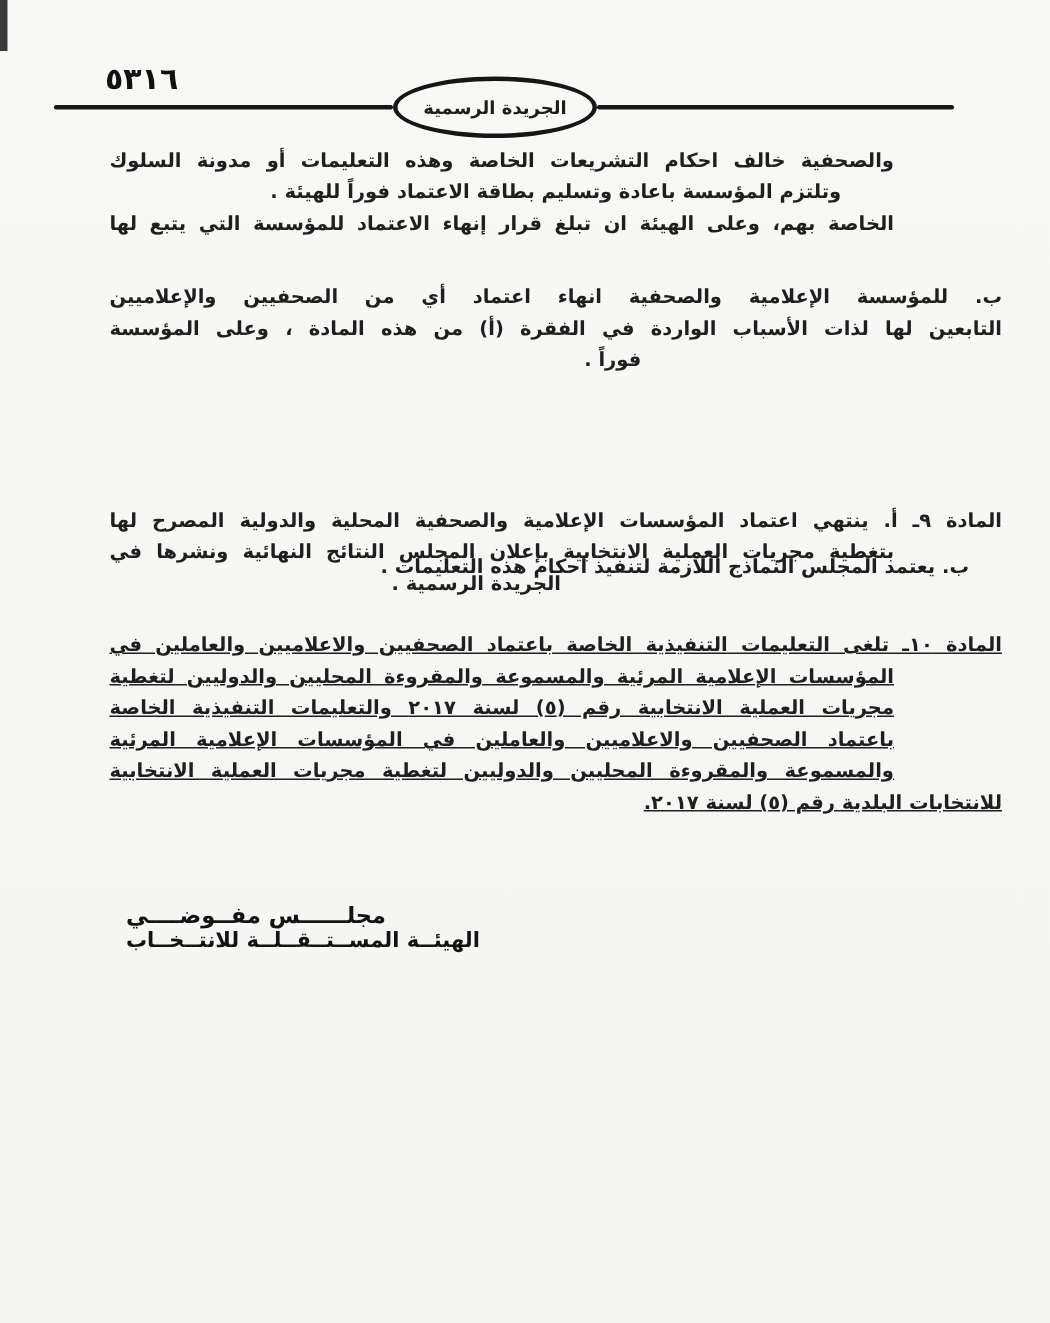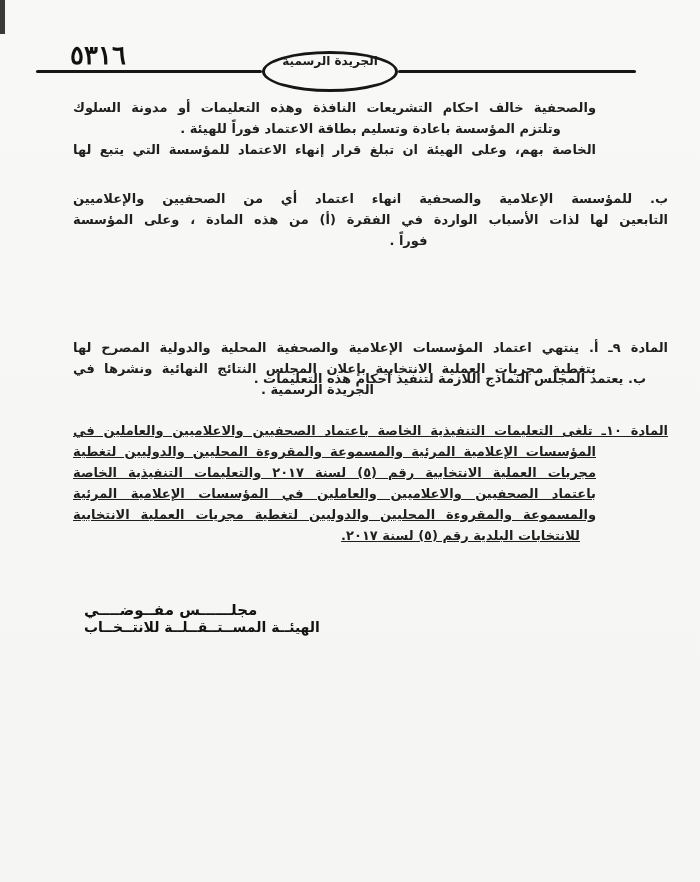--- a/index.html
+++ b/index.html
@@ -7,31 +7,31 @@
     position:relative; width:700px; height:882px;
     background:linear-gradient(180deg,#f8f8f6 0%,#f6f6f4 60%,#f5f5f3 100%);
     font-family:"DejaVu Sans", sans-serif;
     overflow:hidden;
   }
   .corner-mark { position:absolute; left:0; top:0; width:5px; height:34px; background:#3a3a3a; }
 
   
   .page-number {
     position:absolute; left:70px; top:40px;
-    font-size:26px; font-weight:bold; color:#111; letter-spacing:3px;
-    direction:rtl; white-space:nowrap;font-family:Liberation Serif, serif;
+    font-size:20px; font-weight:bold; color:#111; letter-spacing:3px;
+    direction:rtl; white-space:nowrap;
   }
   .rule { position:absolute; top:70px; height:3px; background:#161616; border-radius:2px; }
   .rule-left  { left:36px;  width:226px; }
   .rule-right { left:398px; width:238px; }
   .gazette-ellipse {
     position:absolute; left:262px; top:51px; width:136px; height:41px;
     border:3px solid #161616; border-radius:50%;
     background:#f8f8f6; box-sizing:border-box;
-    display:flex; justify-content:center;
+    display:flex; align-items:center; justify-content:center;
   }
   .gazette-title { font-size:12px; font-weight:bold; color:#1d1d1d; direction:rtl; white-space:nowrap; }
 
   
   .para { position:absolute; left:73px; right:32px; direction:rtl; color:#1f1f1f; }
   .doc-line {
     font-size:13px; line-height:21px; font-weight:700;
     white-space:nowrap;
     text-align:justify; text-align-last:justify;
   }
@@ -42,21 +42,21 @@
 
   #p8a { top:97px;  }
   #p8b { top:188px; }
   #p9a { top:297px;margin-top:40px; }
   #p9b { top:368px; }
   #p10 { top:420px;text-decoration:underline; }
 
   .p8b-l3 { margin-left:76px; }                
   .p9a-l2 { margin-right:106px; }              
   .p9b-l0 { margin-right:22px; }
-  .p10-l5 { margin-right:88px; }
+  .p10-l5 { }
 
   
   .signature {
     position:absolute; left:84px; top:601px;
     direction:rtl; text-align:left; color:#131313;
   }
   .sig-line-1 { font-size:15px; font-weight:bold; white-space:nowrap; }
   .sig-line-2 { font-size:14px; font-weight:bold; white-space:nowrap; }
 </style>
 </head>
@@ -67,21 +67,21 @@
   <div class="corner-mark"></div>
 
   <div class="page-number">٥٣١٦</div>
   <div class="rule rule-left"></div>
   <div class="rule rule-right"></div>
   <div class="gazette-ellipse">
     <span class="gazette-title">الجريدة الرسمية</span>
   </div>
 
   <div class="para" id="p8a">
-    <div class="doc-line cont">والصحفية خالف احكام التشريعات النافذة وهذه التعليمات أو مدونة السلوك</div>
+    <div class="doc-line cont">والصحفية خالف احكام التشريعات الخاصة وهذه التعليمات أو مدونة السلوك</div>
     <div class="doc-line center-line">وتلتزم المؤسسة باعادة وتسليم بطاقة الاعتماد فوراً للهيئة .</div>
     <div class="doc-line cont">الخاصة بهم، وعلى الهيئة ان تبلغ قرار إنهاء الاعتماد للمؤسسة التي يتبع لها</div>
   </div>
 
   <div class="para" id="p8b">
     <div class="doc-line b-indent">ب. للمؤسسة الإعلامية والصحفية انهاء اعتماد أي من الصحفيين والإعلاميين</div>
     <div class="doc-line b-indent">التابعين لها لذات الأسباب الواردة في الفقرة (أ) من هذه المادة ، وعلى المؤسسة</div>
     <div class="doc-line center-line p8b-l3">فوراً .</div>
   </div>
 

